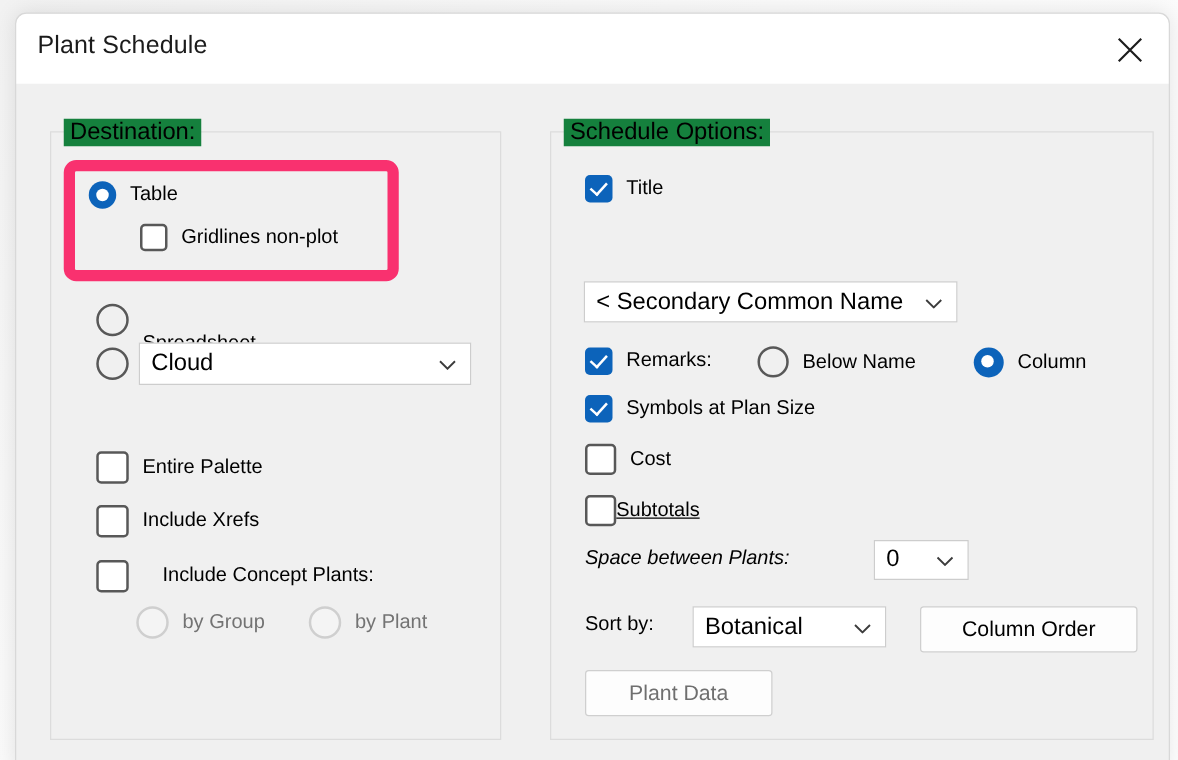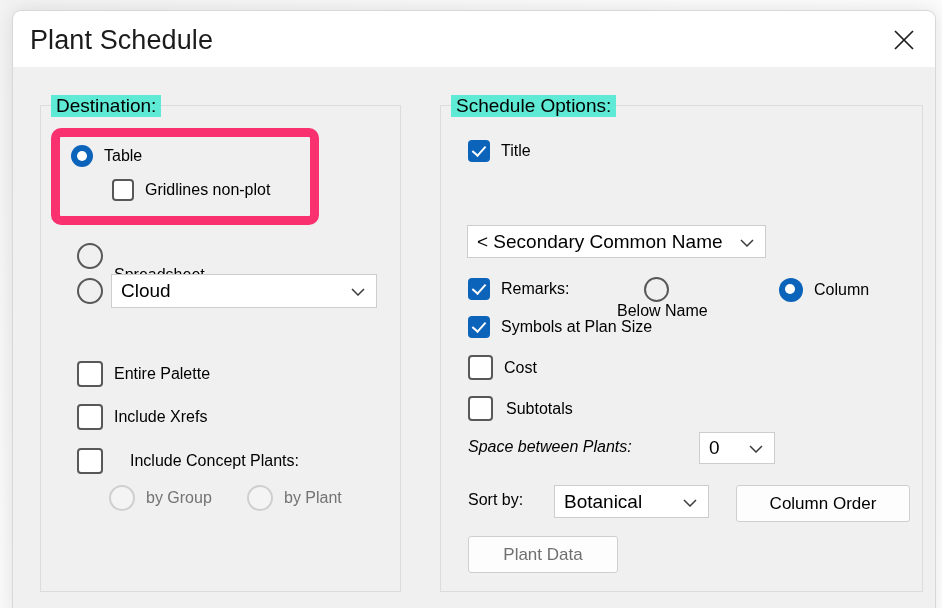--- a/index.html
+++ b/index.html
@@ -45,21 +45,21 @@
     width: 100%;
     height: 56px;
     background: #ffffff;
     border-top-left-radius: 8px;
     border-top-right-radius: 8px;
   }
   #dialog-title {
     position: absolute;
     left: 17px;
     top: 14px;
-    font-size: 27px;
+    font-size: 20px;
     color: #1b1b1b;
     letter-spacing: 0.1px;
     white-space: nowrap;
   }
   #close-button {
     position: absolute;
     right: 0;
     top: 0;
     width: 62px;
     height: 56px;
@@ -70,21 +70,21 @@
   
   .groupbox {
     position: absolute;
     border: 1px solid #dcdcdc;
     box-sizing: border-box;
   }
   .group-label {
     position: absolute;
     top: -11px;
     left: 10px;
-    background: #5eead4;
+    background: #15803d;
     padding: 0 5px;
     font-size: 19px;
     color: #000000;
     white-space: nowrap;
   }
   #group-destination { left: 27px; top: 94px; width: 361px; height: 487px; }
   #group-schedule    { left: 427px; top: 94px; width: 483px; height: 487px; }
 
   
   .row { position: absolute; display: flex; align-items: center; white-space: nowrap; }
@@ -273,42 +273,42 @@
     <span class="combo-text">&lt; Secondary Common Name</span>
     <svg class="chev" width="14" height="8" viewBox="0 0 14 8">
       <path d="M1 1 L7 7 L13 1" stroke="#3c3c3c" stroke-width="1.5" fill="none"></path>
     </svg>
   </div>
 
   <div class="row" style="left:455px; top:267px;">
     <span class="checkbox checked"></span>
     <span class="lbl" style="margin-left:11px;">Remarks:</span>
   </div>
-  <div class="row" style="left:593px; top:266px;flex-direction:column;">
+  <div class="row" style="left:593px; top:266px;">
     <span class="radio" style="width:25px;height:25px;"></span>
     <span class="lbl" style="margin-left:11px;">Below Name</span>
   </div>
   <div class="row" style="left:766px; top:267px;">
     <span class="radio checked" style="width:24px;height:24px;"></span>
     <span class="lbl" style="margin-left:11px;">Column</span>
   </div>
 
   <div class="row" style="left:455px; top:305px;">
     <span class="checkbox checked"></span>
     <span class="lbl" style="margin-left:11px;">Symbols at Plan Size</span>
   </div>
 
   <div class="row" style="left:455px; top:344px;">
     <span class="checkbox" style="width:25px;height:25px;"></span>
     <span class="lbl" style="margin-left:11px;">Cost</span>
   </div>
 
   <div class="row" style="left:455px; top:385px;">
     <span class="checkbox" style="width:25px;height:25px;"></span>
-    <span class="lbl" style="margin-left:13px;">Subtotals</span>
+    <span class="lbl" style="margin-left:0;text-decoration:underline;">Subtotals</span>
   </div>
 
   <div class="row" style="left:455px; top:427px;font-style:italic;">
     <span class="lbl">Space between Plants:</span>
   </div>
   <div class="combo" style="left:686px; top:421px; width:76px; height:32px;">
     <span class="combo-text">0</span>
     <svg class="chev" width="14" height="8" viewBox="0 0 14 8">
       <path d="M1 1 L7 7 L13 1" stroke="#3c3c3c" stroke-width="1.5" fill="none"></path>
     </svg>

